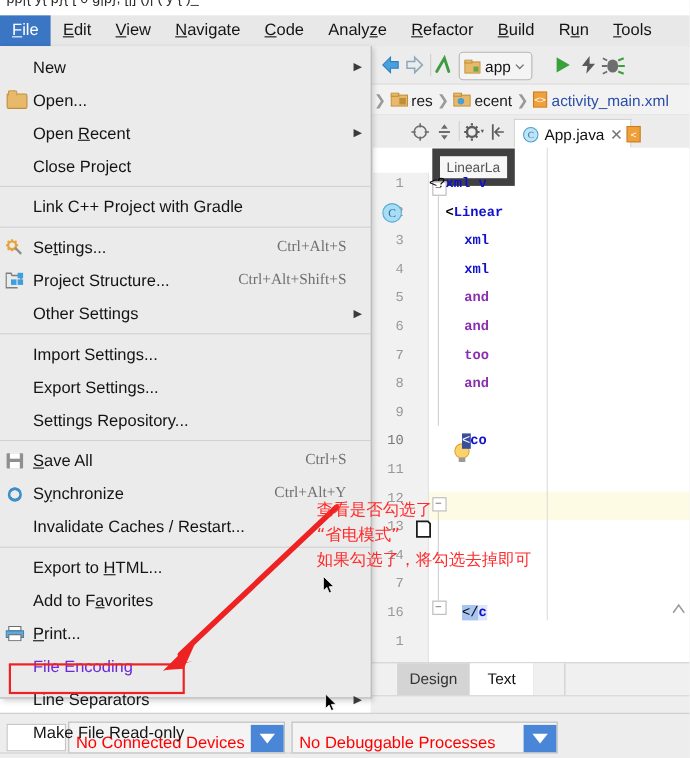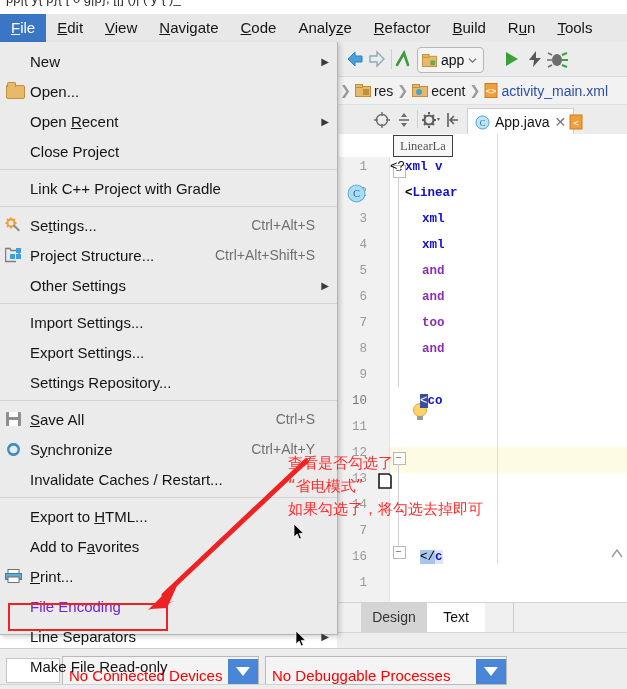--- a/index.html
+++ b/index.html
@@ -60,22 +60,22 @@
   .lnum{position:absolute;right:22px;font-family:"Liberation Mono","DejaVu Sans Mono",monospace;
         font-size:12.5px;color:#999;}
   .lnum.cur{color:#777;}
   #codearea{position:absolute;left:53px;top:0;width:237px;height:468px;overflow:hidden;}
   .cline{position:absolute;left:0;font-family:"Liberation Mono","DejaVu Sans Mono",monospace;
          font-size:12.5px;white-space:pre;}
   .kw{color:#1010cf;font-weight:bold;}
   .tagb{color:#000;font-weight:bold;}
   .attr{color:#8b2fb0;font-weight:bold;}
   #crumbbar{position:absolute;left:56px;top:1px;height:20px;padding:0 6px;background:#f7f7f7;
-            border:1px solid #404040;display:flex;align-items:center;
-            font-family:Liberation Serif, serif;font-size:12.5px;color:#555;}
+            border:7px solid #404040;display:flex;align-items:center;
+            font-family:Liberation Sans, sans-serif;font-size:12.5px;color:#555;}
   .hl-yellow{position:absolute;background:#fdfbe4;}
   .fold{position:absolute;width:11px;height:11px;border:1px solid #b8b8b8;background:#fff;}
   .fold:after{content:"";position:absolute;left:2px;top:4px;width:5px;height:1px;background:#8a8a8a;}
   .foldtail{position:absolute;width:1px;background:#cfcfcf;}
 
   
   #dttabs{position:absolute;left:0;top:560px;width:290px;height:30px;background:#f0f0f0;
           border-top:1px solid #d2d2d2;}
   .dtab{position:absolute;top:0;height:29px;line-height:29px;padding:0 13px;font-size:14px;
         border-right:1px solid #cbcbcb;text-align:center;}
@@ -110,21 +110,21 @@
   #smallbox{position:absolute;left:6px;top:9px;width:52px;height:23px;background:#fff;border:1px solid #c4c4c4;}
 
   
   #filemenu{left:0;top:42px;width:337px;height:592px;background:#ebebeb;
             border:1px solid #b4b4b4;border-left:none;border-top:none;
             box-shadow:2px 2px 5px rgba(0,0,0,.18);z-index:40;}
   .mi{position:relative;height:30px;display:flex;align-items:center;padding:0 8px 0 0;cursor:default;}
   .mi .ico{width:30px;min-width:30px;height:30px;position:relative;}
   .mi .lbl{flex:1;font-size:15px;color:#141414;white-space:nowrap;}
   .mi .lbl.disabled{color:#6d28d9;}
-  .mi .acc{font-size:14px;color:#6f6f6f;padding-left:12px;white-space:nowrap;}
+  .mi .acc{font-size:14px;color:#6f6f6f;padding-left:12px;white-space:nowrap;font-family:Liberation Serif, serif;}
   .mi .sub{width:14px;min-width:14px;text-align:right;color:#3a3a3a;font-size:10px;}
   .msep{height:1px;background:#d2d2d2;margin:3px 0;}
   .mi .lbl u{text-decoration:underline;}
 
   
   .ic-folder{position:absolute;left:6px;top:9px;width:17px;height:12px;background:#e8b96a;
              border:1px solid #c08f3a;border-radius:1px 2px 2px 2px;}
   .ic-folder:before{content:"";position:absolute;left:0;top:-4px;width:7px;height:4px;
                     background:#e8b96a;border:1px solid #c08f3a;border-bottom:none;border-radius:2px 2px 0 0;}
   .ic-gear{position:absolute;left:5px;top:7px;width:16px;height:16px;}

